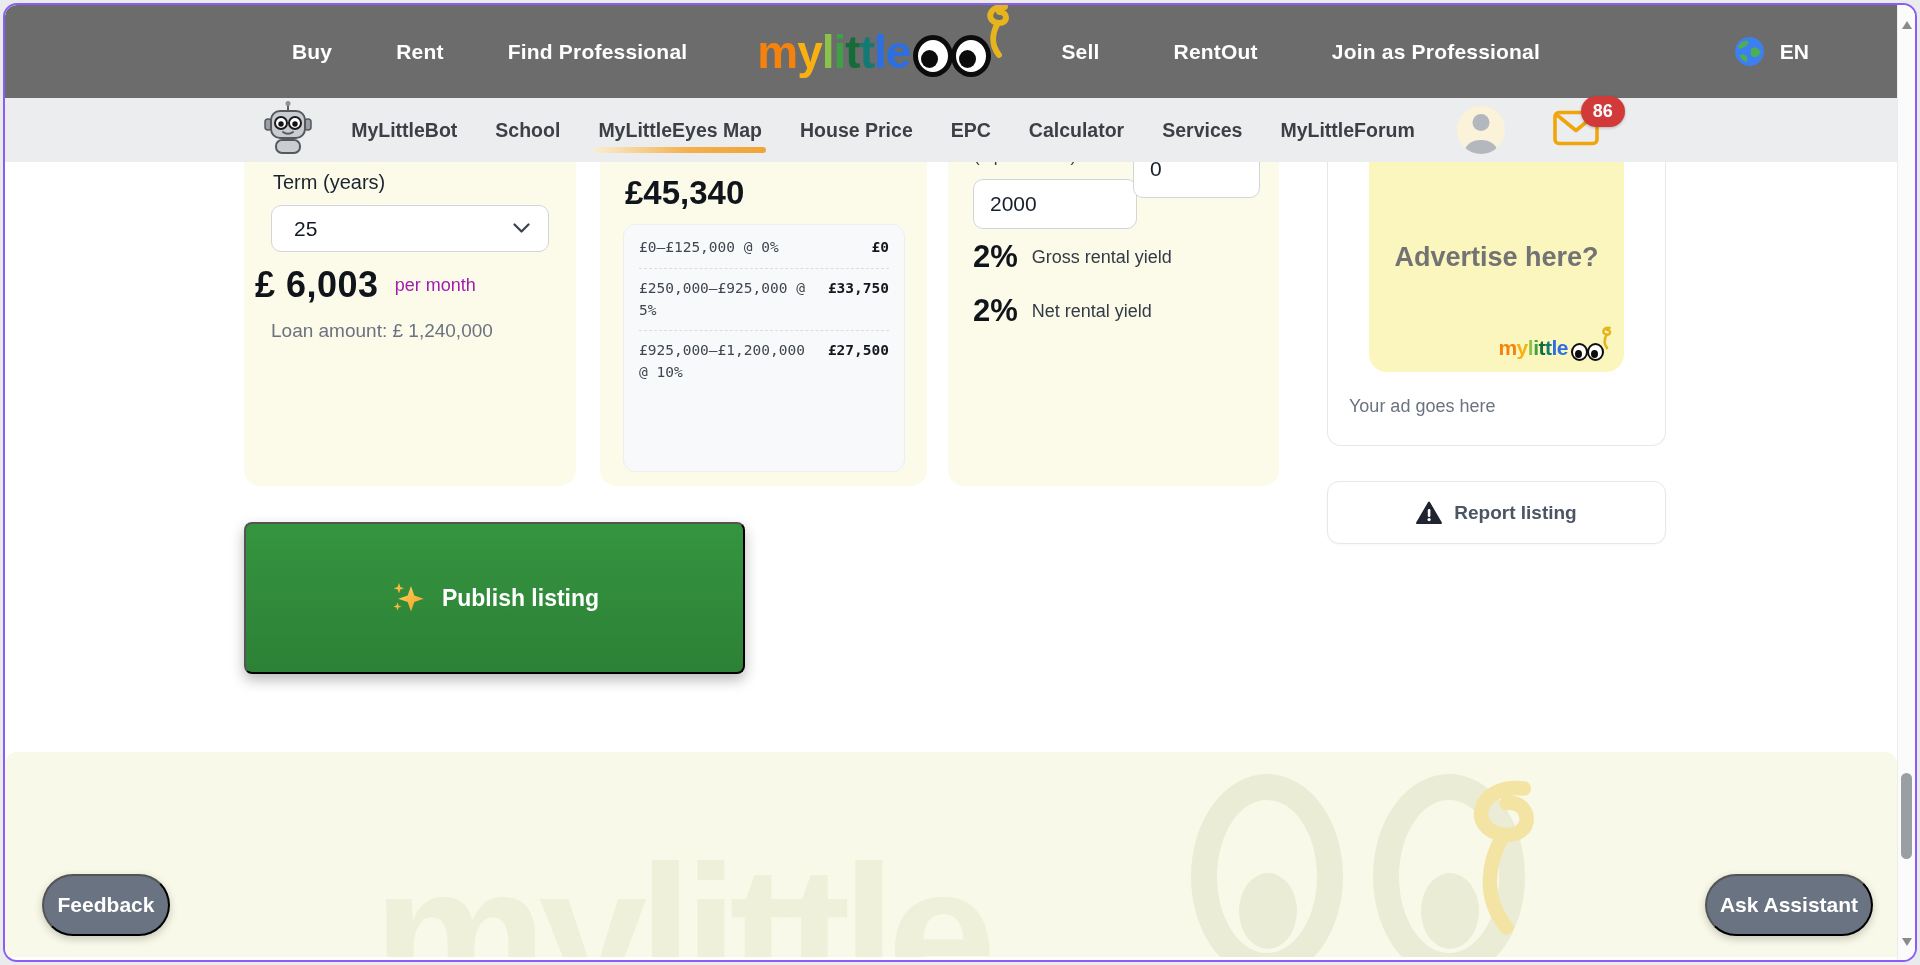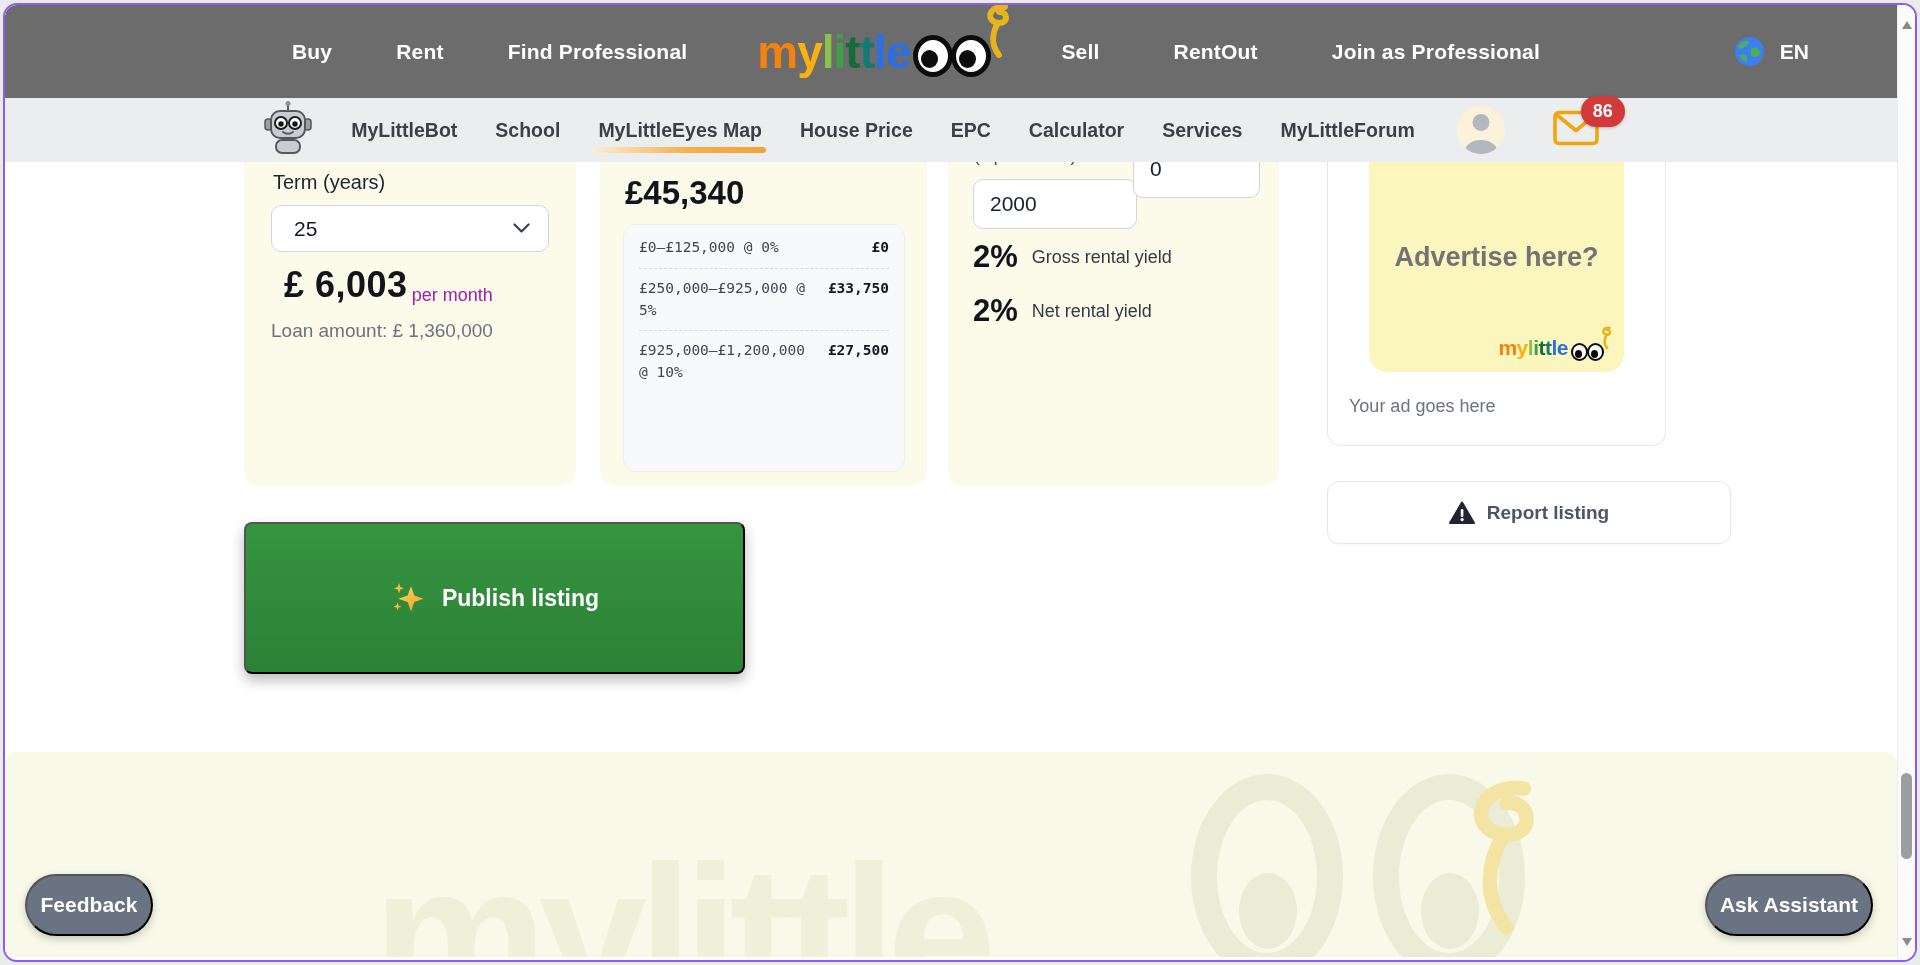--- a/index.html
+++ b/index.html
@@ -48,21 +48,21 @@
   .badge{position:absolute;top:-14px;right:-26px;min-width:44px;height:31px;border-radius:16px;background:#d23a3a;color:#fff;font-size:18px;font-weight:700;display:flex;align-items:center;justify-content:center;padding:0 10px;box-shadow:0 1px 3px rgba(0,0,0,.25)}
 
   
   .card{position:absolute;top:157px;height:324px;background:#fcfbe9;border-radius:0 0 16px 16px}
   .card-1{left:239px;width:332px}
   .card-2{left:595px;width:327px}
   .card-3{left:943px;width:331px;overflow:hidden}
 
   .term-label{position:absolute;left:29px;top:9px;font-size:20px;color:#1b2430}
   .term-select{position:absolute;left:27px;top:43px;width:278px;height:47px;background:#fff;border:1px solid #d1d5db;border-radius:10px;display:flex;align-items:center;justify-content:space-between;padding:0 18px 0 22px;font-size:21px;color:#111827;cursor:pointer}
-  .payment-row{position:absolute;left:40px;top:102px;display:flex;align-items:flex-end;gap:4px}
+  .payment-row{position:absolute;left:11px;top:102px;display:flex;align-items:center;gap:16px}
   .payment-amount{font-size:36px;font-weight:800;color:#10141b;letter-spacing:.5px}
   .payment-suffix{font-size:18px;color:#a21caf}
   .loan{position:absolute;left:27px;top:158px;font-size:19px;color:#6b7280}
 
   .sd-total{position:absolute;left:25px;top:12px;font-size:33px;font-weight:800;color:#10141b}
   .sd-panel{position:absolute;left:23px;top:62px;width:282px;height:248px;background:#f8f9fa;border:1px solid #edeef1;border-radius:12px;padding:3px 15px;font-family:"DejaVu Sans Mono",monospace;font-size:14.5px;color:#3f4650}
   .band{display:flex;justify-content:space-between;align-items:flex-start;padding:9px 0;border-bottom:1px dashed #d9dde2}
   .band:last-child{border-bottom:none}
   .band-range{width:168px;line-height:1.5;overflow-wrap:break-word}
   .band-amount{font-weight:700;color:#14181f;line-height:1.5}
@@ -76,40 +76,40 @@
   .yield-row.n{top:131px}
   .yield-val{font-size:31px;font-weight:800;color:#10141b}
   .yield-lab{font-size:18px;color:#333a45}
 
   
   .adcard{position:absolute;left:1322px;top:157px;width:339px;height:284px;background:#fff;border:1px solid #e6e7ea;border-top:none;border-radius:0 0 14px 14px;overflow:hidden}
   .adbox{position:absolute;left:41px;top:-24px;width:255px;height:234px;background:#fbf6bd;border-radius:18px}
   .ad-head{position:absolute;left:0;width:100%;top:104px;text-align:center;font-size:27px;font-weight:800;color:#737373}
   .ad-logo{position:absolute;right:20px;bottom:12px}
   .ad-caption{position:absolute;left:21px;top:234px;font-size:18px;color:#6b7280}
-  .report{position:absolute;left:1322px;top:476px;width:404px;height:63px;background:#fff;border:1px solid #e6e7ea;border-radius:12px;display:flex;align-items:center;justify-content:center;gap:12px;cursor:pointer;box-shadow:0 1px 2px rgba(0,0,0,.03)}
+  .report{position:absolute;left:1322px;top:476px;width:339px;height:63px;background:#fff;border:1px solid #e6e7ea;border-radius:12px;display:flex;align-items:center;justify-content:center;gap:12px;cursor:pointer;box-shadow:0 1px 2px rgba(0,0,0,.03)}
   .report-label{font-size:19px;font-weight:700;color:#4b5563}
 
   
   .btn{position:absolute;top:517px;height:152px;border-radius:8px;display:flex;align-items:center;justify-content:center;gap:16px;color:#fff;font-size:23px;font-weight:700;cursor:pointer;box-shadow:0 6px 14px rgba(0,0,0,.28)}
   .btn-publish{left:239px;width:501px;background:linear-gradient(180deg,#35953f 0%,#2c8136 100%)}
   .btn-back{left:762px;width:512px;background:#67707e}
 
   
   .footer{position:absolute;left:0;top:747px;right:18px;height:205px;background:#f9f9e9;border-radius:12px 12px 0 0;overflow:hidden}
   .wm-text{position:absolute;left:368px;top:108px;font-size:196px;font-weight:800;letter-spacing:-9px;line-height:.78;color:#eef0da}
   .wm-eye{position:absolute;top:22px;width:152px;height:205px;border:26px solid #eaecd5;border-radius:50%}
   .wm-eye.e1{left:1186px}
   .wm-eye.e2{left:1368px}
   .wm-pupil{position:absolute;left:22%;top:48%;width:58px;height:76px;background:#eaecd5;border-radius:50%}
   .wm-swirl{position:absolute;left:1432px;top:6px;width:110px;height:200px}
 
   
   .pill{position:absolute;height:62px;border-radius:31px;background:#6a7382;color:#fff;font-size:21px;font-weight:700;display:flex;align-items:center;justify-content:center;cursor:pointer;box-shadow:0 3px 8px rgba(0,0,0,.2)}
-  .pill-feedback{left:20px;top:869px;width:128px}
+  .pill-feedback{left:37px;top:869px;width:128px}
   .pill-assistant{left:1700px;top:869px;width:168px}
 
   
   .sbar{position:absolute;right:0;top:0;width:18px;height:100%;background:#fbfbfb;border-left:1px solid #ececec;cursor:default}
   .sb-up{position:absolute;top:16px;left:4px;width:0;height:0;border-left:5px solid transparent;border-right:5px solid transparent;border-bottom:8px solid #8a8a8a;cursor:pointer}
   .sb-down{position:absolute;bottom:14px;left:4px;width:0;height:0;border-left:5px solid transparent;border-right:5px solid transparent;border-top:8px solid #8a8a8a;cursor:pointer}
   .sb-thumb{position:absolute;left:3px;width:11px;top:768px;height:86px;background:#9a9fa4;border-radius:6px;cursor:grab}
 </style>
 </head>
 <body>
@@ -207,21 +207,21 @@
     <div class="term-select">
       <span>25</span>
       <svg width="17" height="11" viewBox="0 0 17 11" fill="none">
         <path d="M1.5 1.5 L8.5 8.5 L15.5 1.5" stroke="#374151" stroke-width="2.2" stroke-linecap="round" stroke-linejoin="round"></path>
       </svg>
     </div>
     <div class="payment-row">
       <span class="payment-amount">£ 6,003</span>
       <span class="payment-suffix">per month</span>
     </div>
-    <div class="loan">Loan amount: £ 1,360,000</div>
+    <div class="loan">Loan amount: £ 1,240,000</div>
   </section>
 
   <section class="card card-2">
     <div class="sd-total">£45,340</div>
     <div class="sd-panel">
 
     <div class="band">
           <span class="band-range">£0–£125,000 @ 0%</span>
           <span class="band-amount">£0</span>
         </div>

